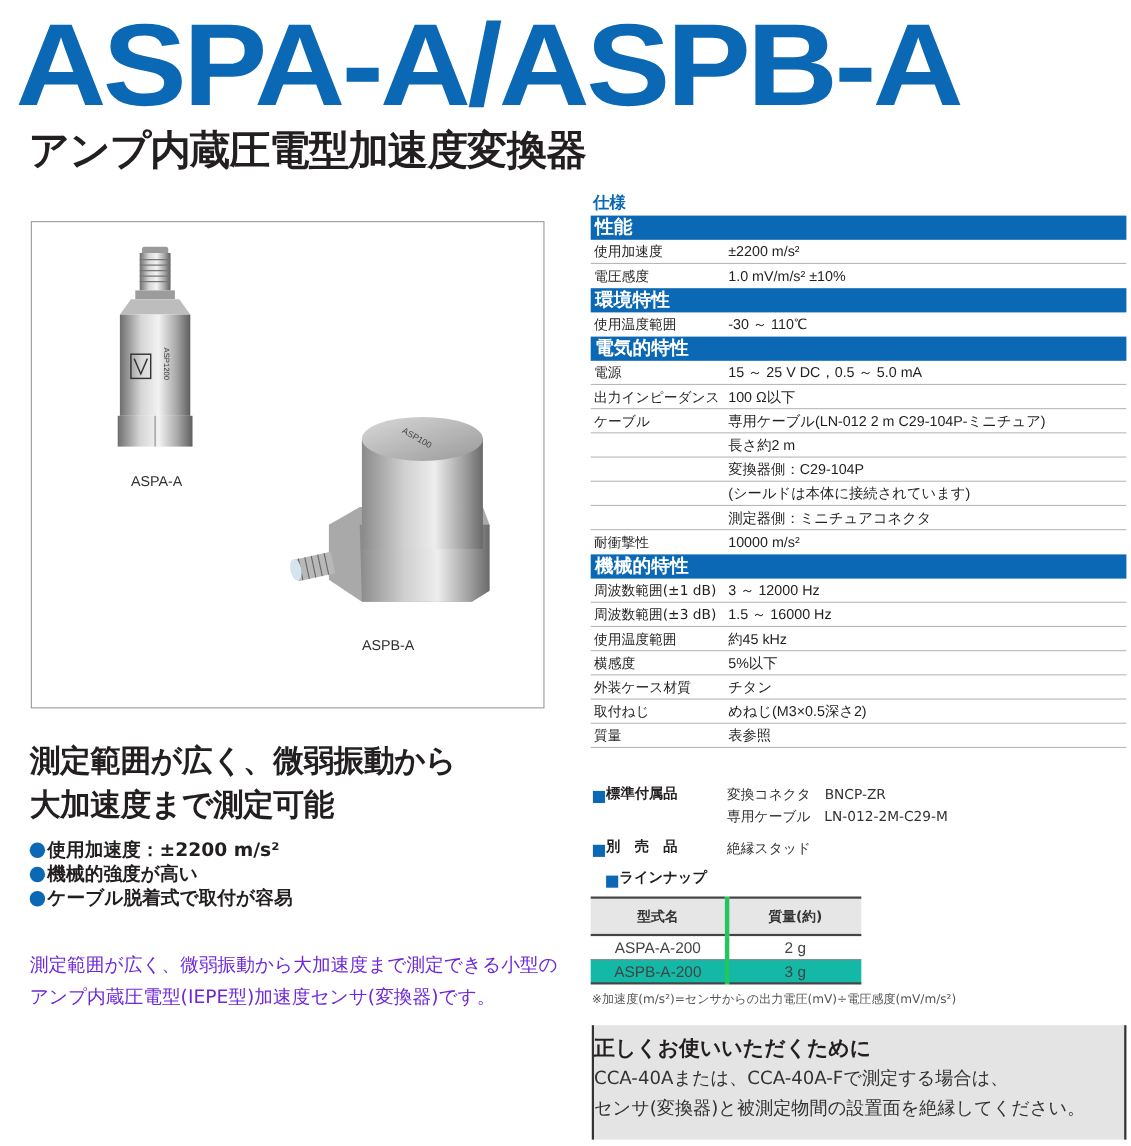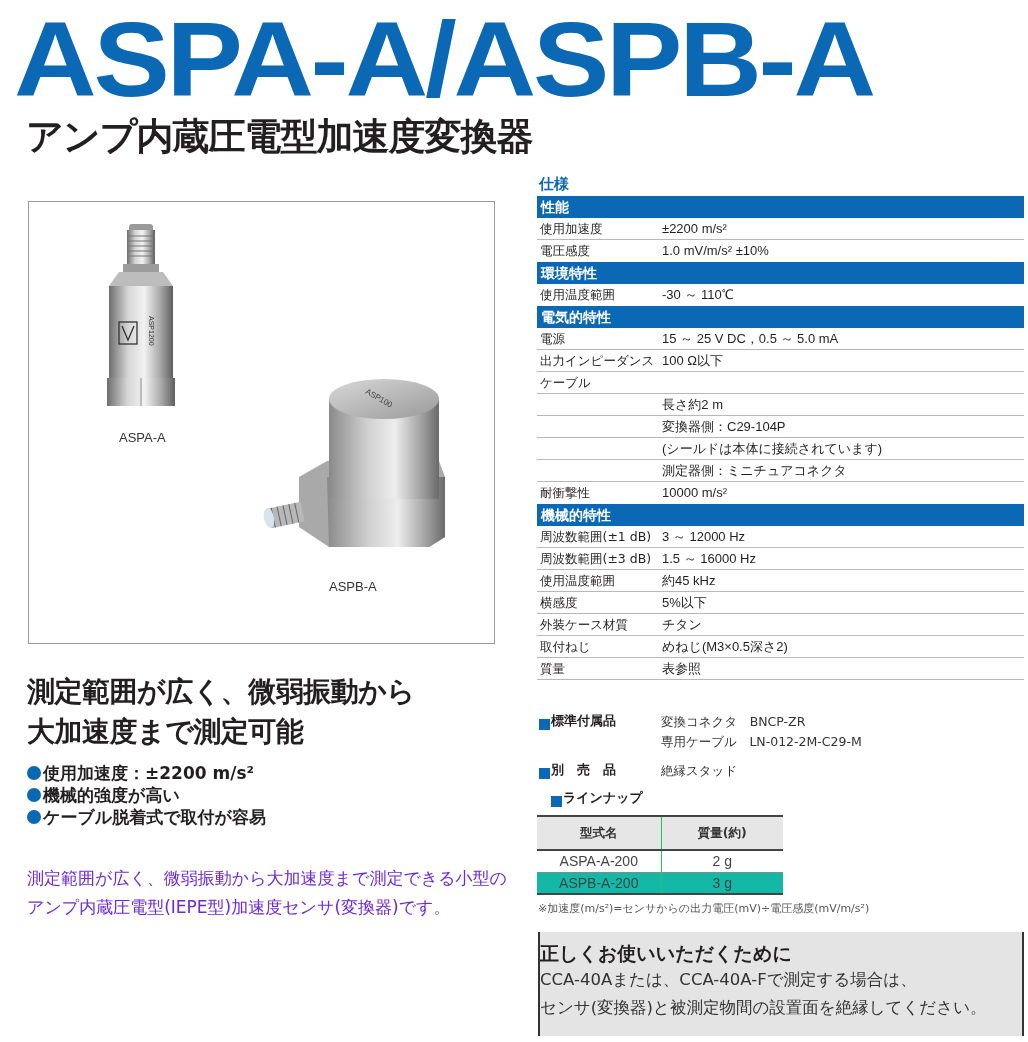--- a/index.html
+++ b/index.html
@@ -45,21 +45,21 @@
     font-size: 17px; line-height: 29px; color: #6d28d9;
   }
 
   
   .spec-heading {
     position: absolute; left: 539px; top: 175px;
     font-weight: bold; font-size: 15px; color: #0a68b4;
   }
   .spec-table { position: absolute; left: 537px; top: 196px; width: 487px; }
   .sec-head {
-    background: #0a68b4; color: #fff; font-weight: bold; font-size: 14px;
+    background: #0a68b4; color: #fff; font-weight: bold; font-size: 17px;
     height: 22px; line-height: 22px; padding-left: 4px;
   }
   .row {
     display: flex; height: 22px; line-height: 22px; font-size: 12.5px; color: #231f20;
     border-bottom: 1px solid #b8b8b8;
   }
   .row.last { border-bottom: none; }
   .row .k { width: 125px; padding-left: 3px; white-space: nowrap; }
   .row .v { flex: 1; white-space: nowrap; font-family: "Liberation Sans", sans-serif; font-size: 13px; }
   .row.cont .k { }
@@ -76,21 +76,21 @@
   }
   .lineup-table th {
     background: #e6e6e6; height: 34px; font-weight: bold; font-size: 12.5px; color: #333;
     border-top: 2px solid #444; border-bottom: 2px solid #444;
   }
   .lineup-table td {
     height: 22px; text-align: center; color: #444; font-family: "Liberation Sans", sans-serif; font-size: 14px;
     border-bottom: 1px solid #888;
   }
   .lineup-table tr.alt td { background: #14b8a6; border-bottom: 2px solid #444; }
-  .lineup-table .c1 { width: 124px; border-right: 1px solid #22c55e; }
+  .lineup-table .c1 { width: 124px; border-right: 4px solid #22c55e; }
 
   .footnote { position: absolute; left: 538px; top: 901px; font-size: 11px; color: #555; white-space: nowrap; }
 
   .notice {
     position: absolute; left: 538px; top: 932px; width: 486px; height: 104px;
     background: #e4e4e4; border-left: 2px solid #333; border-right: 2px solid #333;
     padding: 8px 0 0 0;
   }
   .notice-title { font-weight: bold; font-size: 19px; line-height: 26px; color: #231f20; }
   .notice-body { font-size: 16.5px; line-height: 28px; color: #333; white-space: nowrap; }
@@ -209,20 +209,21 @@
   <div class="row">
       <span class="k">電源</span>
       <span class="v">15 ～ 25 V  DC，0.5 ～ 5.0 mA</span>
     </div>
   <div class="row">
       <span class="k">出力インピーダンス</span>
       <span class="v">100 Ω以下</span>
     </div>
   <div class="row">
       <span class="k">ケーブル</span>
+      <span class="v">専用ケーブル(LN-012 2 m C29-104P-ミニチュア)</span>
     </div>
   <div class="row cont">
       <span class="k"></span>
       <span class="v">長さ約2 m</span>
     </div>
   <div class="row cont">
       <span class="k"></span>
       <span class="v">変換器側：C29-104P</span>
     </div>
   <div class="row cont">

